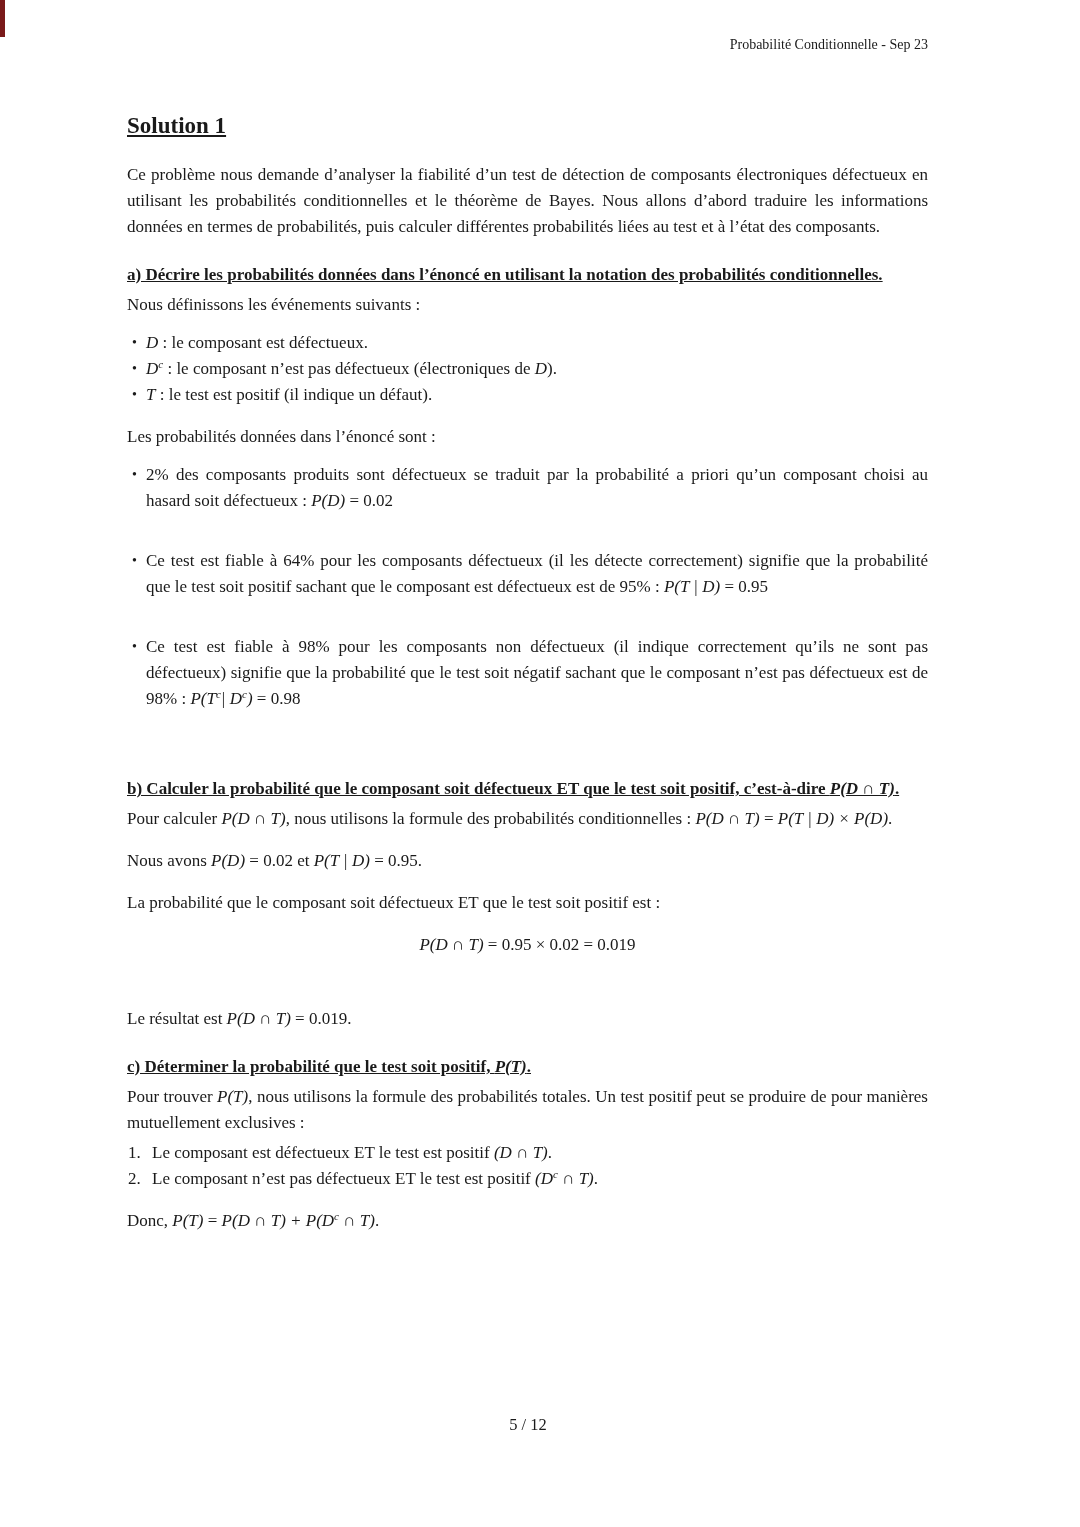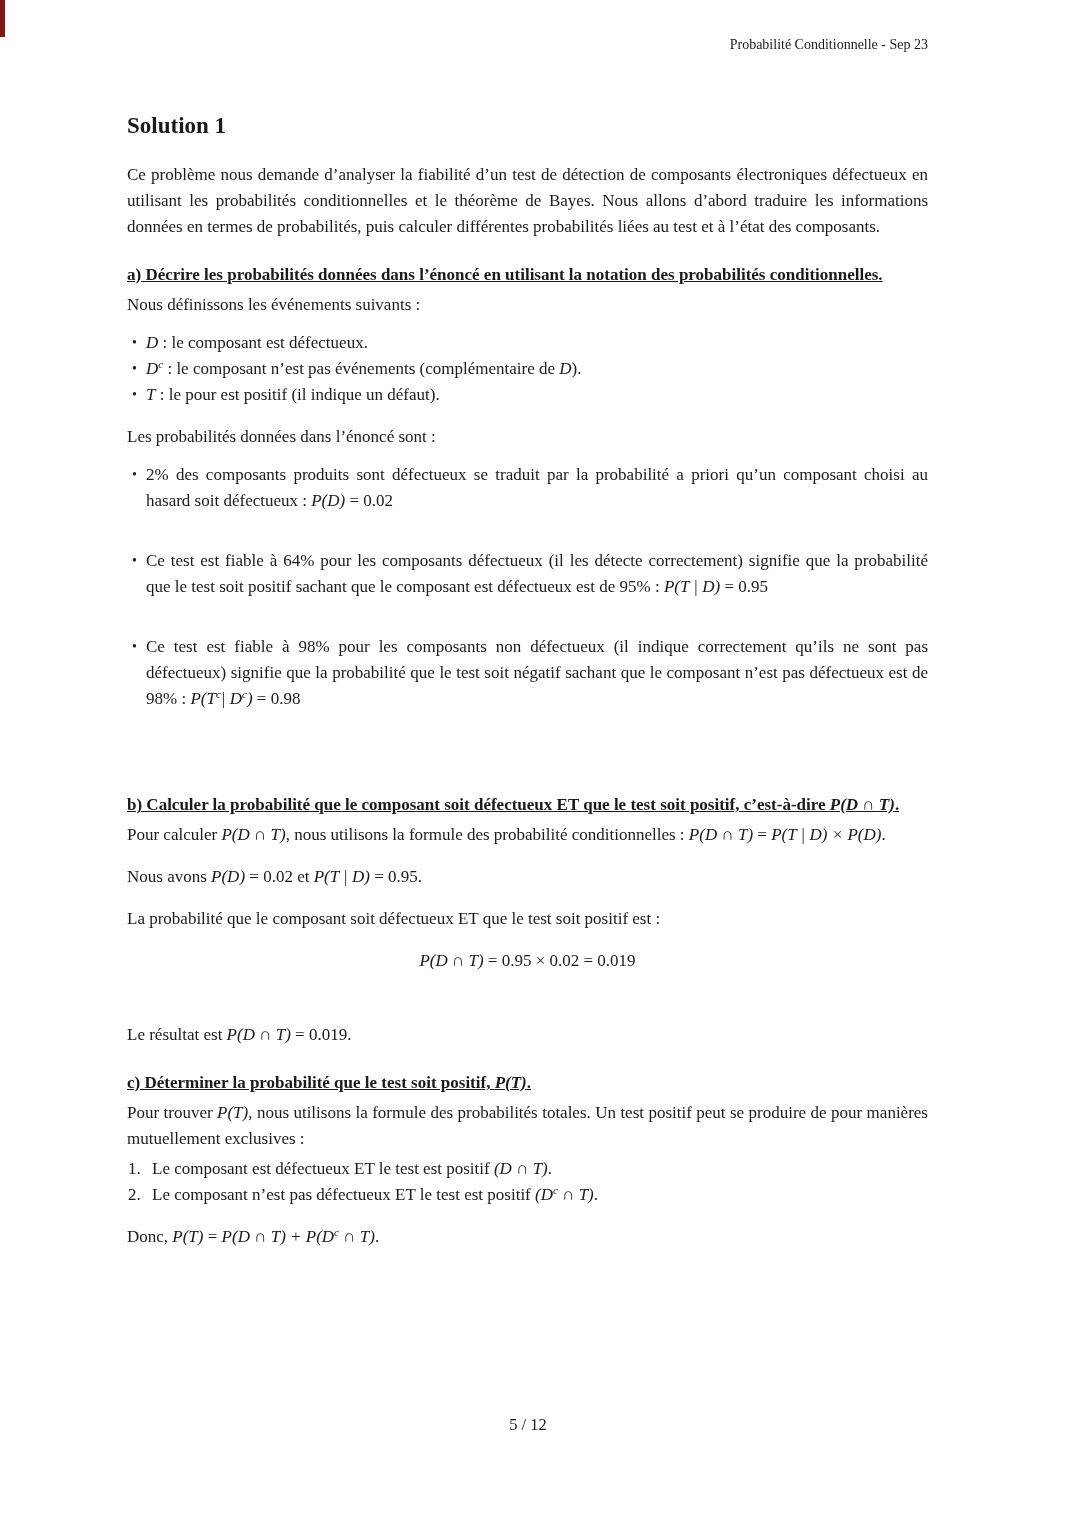--- a/index.html
+++ b/index.html
@@ -33,31 +33,32 @@
   .content {
     padding: 0 128px 0 127px;
     font-size: 17px;
     line-height: 26px;
   }
   .title {
     font-size: 23px;
     line-height: 28px;
     font-weight: bold;
     margin: 58px 0 0 0;
+    text-decoration: underline;
   }
   .content p {
     margin: 16px 0 0 0;
     text-align: justify;
   }
   .content p.tight { margin-top: 4px; }
   .content p.intro { margin-top: 22px; }
   .heading { font-weight: bold; text-decoration: underline; }
   .heading .math { font-weight: bold; }
   p.heading-a { margin-top: 22px; }
-  p.heading-b { margin-top: 80px; }
+  p.heading-b { margin-top: 64px; }
   p.heading-c { margin-top: 22px; }
   ul.bullets {
     margin: 12px 0 0 0;
     padding: 0;
     list-style: none;
   }
   ul.bullets li {
     position: relative;
     padding-left: 19px;
     text-align: justify;
@@ -125,35 +126,35 @@
     <h1 class="title">Solution 1</h1>
 
     <p class="intro"><span>Ce problème nous demande d’analyser la fiabilité d’un test de détection de composants électroniques défectueux en utilisant les probabilités conditionnelles et le théorème de Bayes. Nous allons d’abord traduire les informations données en termes de probabilités, puis calculer différentes probabilités liées au test et à l’état des composants.</span></p>
 
     <p class="heading heading-a"><span>a) Décrire les probabilités données dans l’énoncé en utilisant la notation des probabilités conditionnelles.</span></p>
 
     <p class="tight"><span>Nous définissons les événements suivants :</span></p>
 
     <ul class="bullets">
       <li><span class="math">D</span><span> : le composant est défectueux.</span></li>
-      <li><span class="math">D</span><span class="sup">c</span><span> : le composant n’est pas événements (complémentaire de </span><span class="math">D</span><span>).</span></li>
-      <li><span class="math">T</span><span> : le pour est positif (il indique un défaut).</span></li>
+      <li><span class="math">D</span><span class="sup">c</span><span> : le composant n’est pas défectueux (électroniques de </span><span class="math">D</span><span>).</span></li>
+      <li><span class="math">T</span><span> : le test est positif (il indique un défaut).</span></li>
     </ul>
 
     <p><span>Les probabilités données dans l’énoncé sont :</span></p>
 
     <ul class="bullets spaced">
       <li><span>2% des composants produits sont défectueux se traduit par la probabilité a priori qu’un composant choisi au hasard soit défectueux : </span><span class="math">P(D)</span><span> = 0.02</span></li>
       <li><span>Ce test est fiable à 64% pour les composants défectueux (il les détecte correctement) signifie que la probabilité que le test soit positif sachant que le composant est défectueux est de 95% : </span><span class="math">P(T | D)</span><span> = 0.95</span></li>
       <li><span>Ce test est fiable à 98% pour les composants non défectueux (il indique correctement qu’ils ne sont pas défectueux) signifie que la probabilité que le test soit négatif sachant que le composant n’est pas défectueux est de 98% : </span><span class="math">P(T</span><span class="sup">c</span><span class="math">| D</span><span class="sup">c</span><span class="math">)</span><span> = 0.98</span></li>
     </ul>
 
     <p class="heading heading-b"><span>b) Calculer la probabilité que le composant soit défectueux ET que le test soit positif, c’est-à-dire </span><span class="math">P(D ∩ T)</span><span>.</span></p>
 
-    <p class="tight"><span>Pour calculer </span><span class="math">P(D ∩ T)</span><span>, nous utilisons la formule des probabilité conditionnelles : </span><span class="math">P(D ∩ T)</span><span> = </span><span class="math">P(T | D) × P(D)</span><span>.</span></p>
+    <p class="tight"><span>Pour calculer </span><span class="math">P(D ∩ T)</span><span>, nous utilisons la formule des probabilités conditionnelles : </span><span class="math">P(D ∩ T)</span><span> = </span><span class="math">P(T | D) × P(D)</span><span>.</span></p>
 
     <p><span>Nous avons </span><span class="math">P(D)</span><span> = 0.02 et </span><span class="math">P(T | D)</span><span> = 0.95.</span></p>
 
     <p><span>La probabilité que le composant soit défectueux ET que le test soit positif est :</span></p>
 
     <div class="equation"><span class="math">P(D ∩ T)</span><span> = 0.95 × 0.02 = 0.019</span></div>
 
     <p class="after-equation"><span>Le résultat est </span><span class="math">P(D ∩ T)</span><span> = 0.019.</span></p>
 
     <p class="heading heading-c"><span>c) Déterminer la probabilité que le test soit positif, </span><span class="math">P(T)</span><span>.</span></p>

